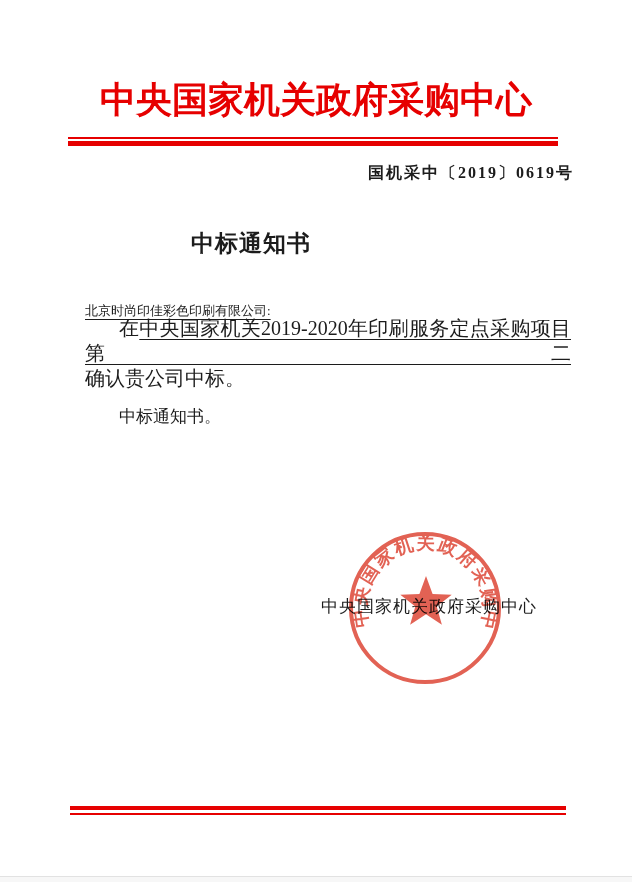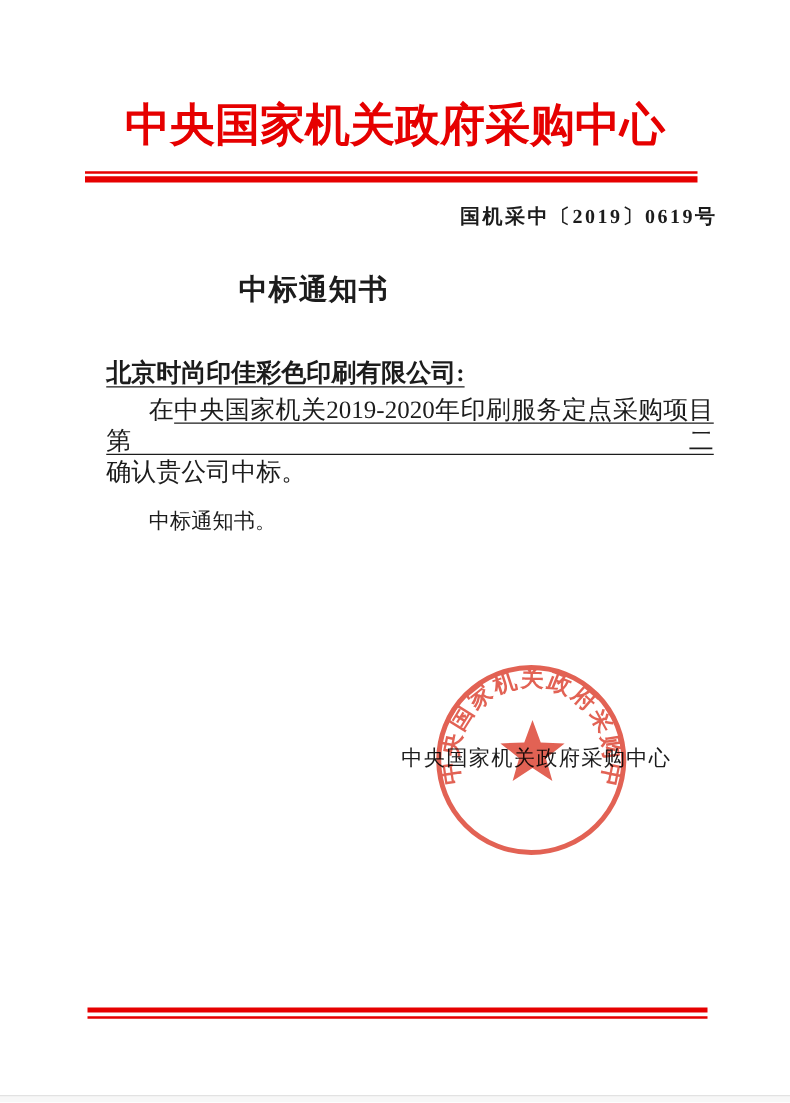--- a/index.html
+++ b/index.html
@@ -34,34 +34,33 @@
   }
 
   .doc-number {
     position: absolute; top: 163px; right: 58px;
     font-size: 16px; letter-spacing: 2px;
     white-space: nowrap;
     font-weight: bold;
   }
 
   .doc-title {
-    position: absolute; top: 216px; left: 0; width: 502px;
+    position: absolute; top: 228px; left: 0; width: 502px;
     text-align: center;
     font-size: 23px; font-weight: bold;
     letter-spacing: 1px;
   }
 
   .salutation {
-    position: absolute; top: 285px; left: 85px;
-    font-size: 20px;
+    position: absolute; top: 302px; left: 85px;
+    font-size: 13px;
     text-decoration: underline;
     text-underline-offset: 4px;
     text-decoration-thickness: 1px;
     white-space: nowrap;
-    font-weight: bold;
   }
 
   .paragraph {
     position: absolute; top: 316px; left: 85px; width: 486px;
     font-size: 20px; line-height: 25px;
   }
   .pline { width: 100%; }
   .pline.jl { text-align: justify; text-align-last: justify; }
   .pline.ind { text-indent: 34px; }
   .u {

